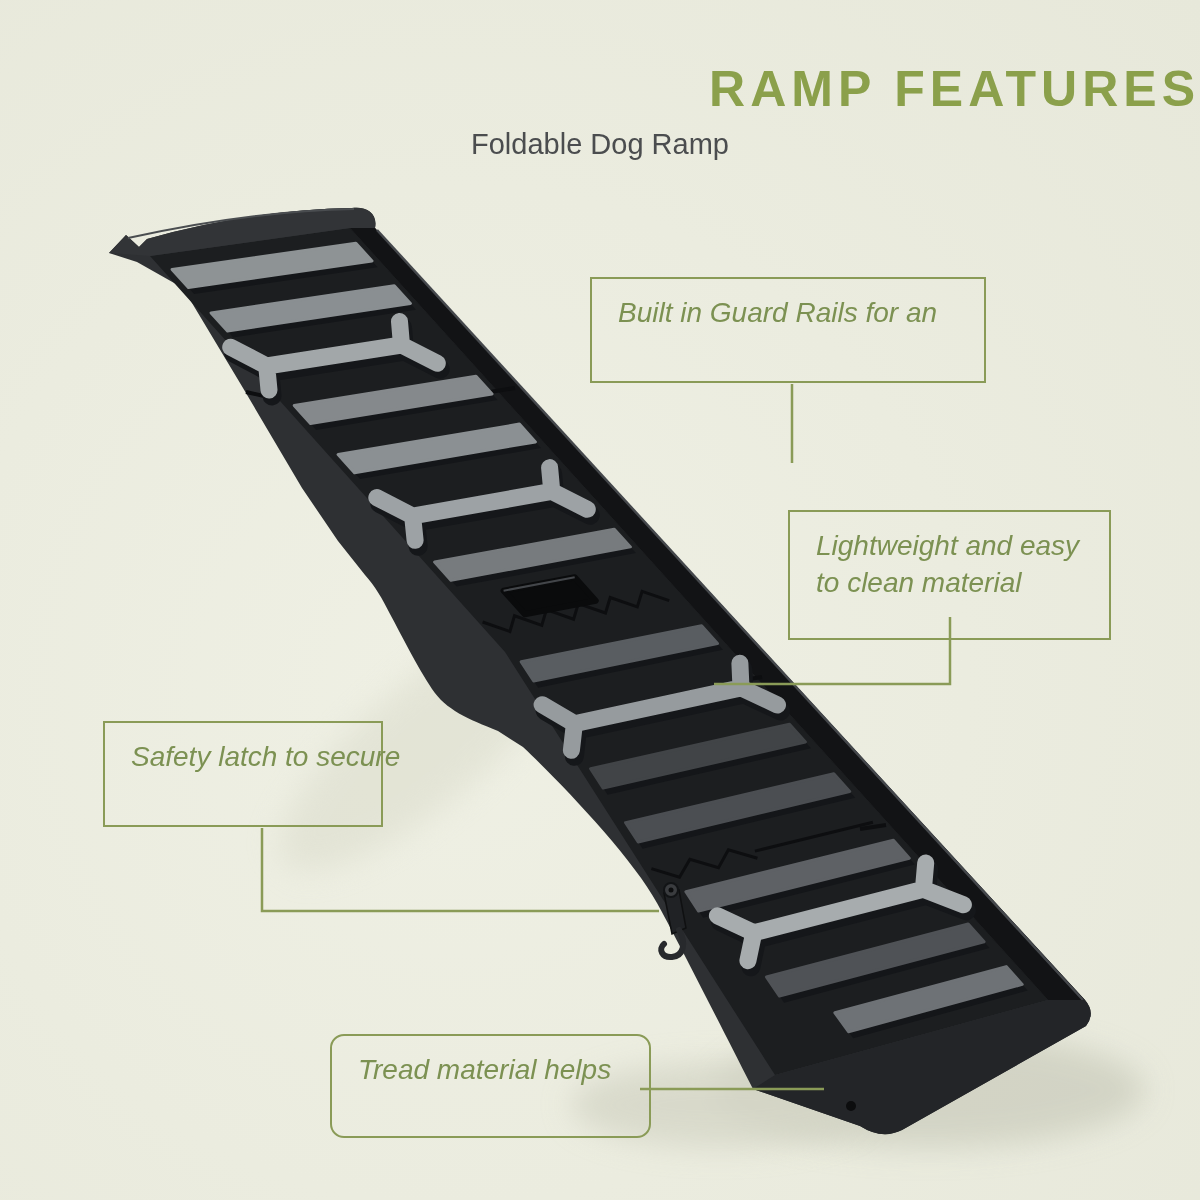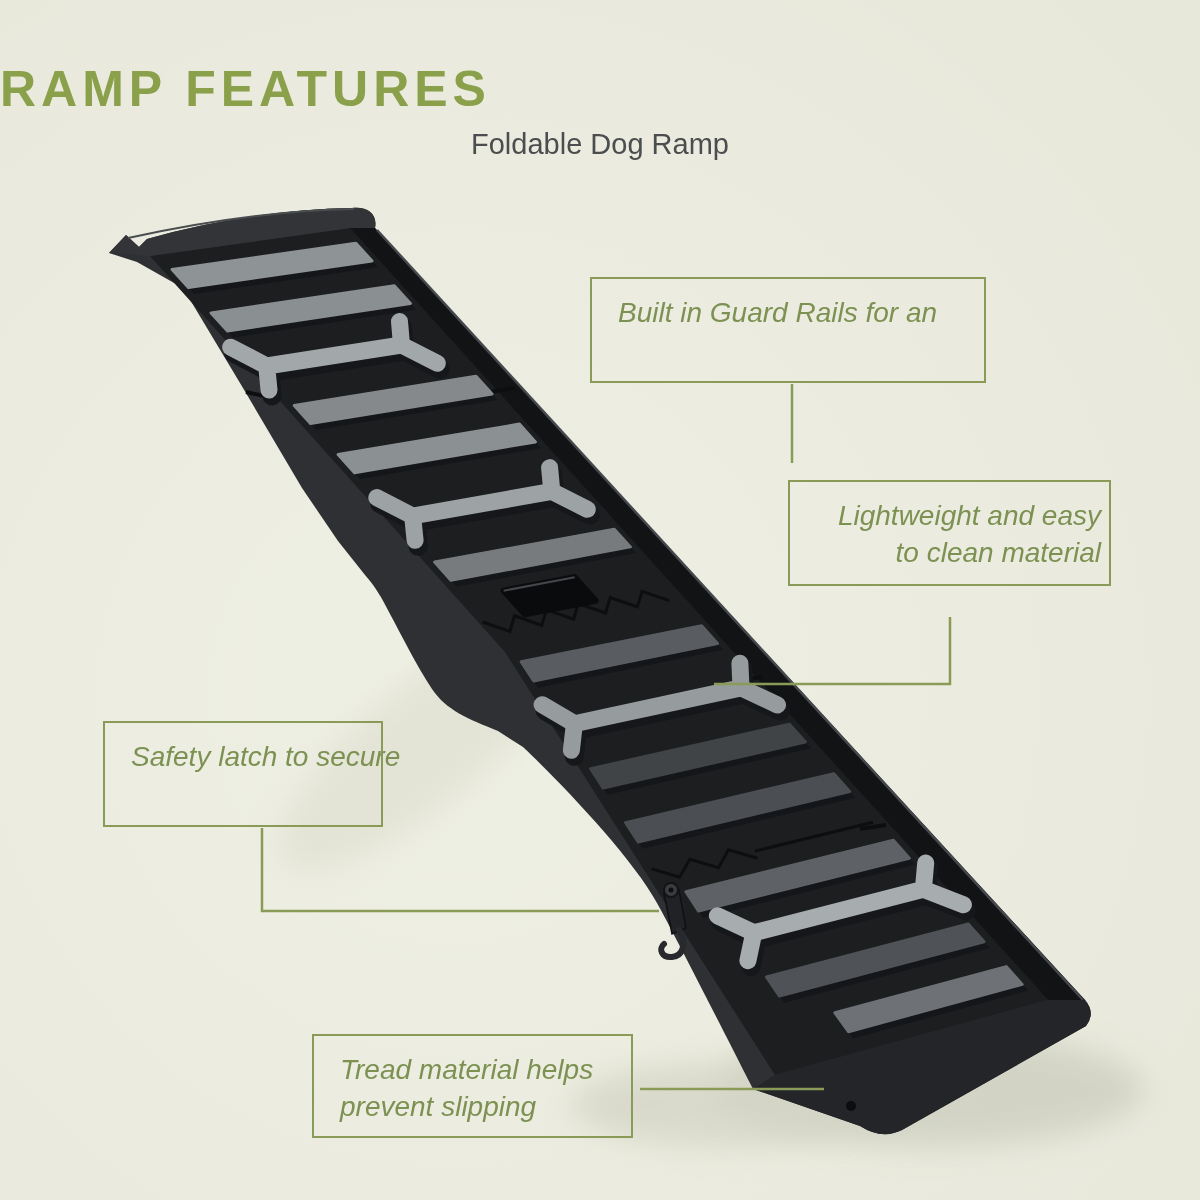--- a/index.html
+++ b/index.html
@@ -6,44 +6,44 @@
   body{
     width:1200px;height:1200px;
     font-family:"Liberation Sans","DejaVu Sans",sans-serif;
     background:var(--background,#ebece0);
     overflow:hidden;
   }
   .stage{position:relative;width:1200px;height:1200px;}
   #scene{position:absolute;left:0;top:0;width:1200px;height:1200px;z-index:1;}
   .page-title{
     position:absolute;left:0;top:60px;width:1200px;
-    text-align:left;z-index:3;
+    text-align:right;z-index:3;
     font-size:50px;font-weight:bold;letter-spacing:5px;
     color:var(--title_green,#8ba04b);
   }
   .page-subtitle{
     position:absolute;left:0;top:128px;width:1200px;
     text-align:center;z-index:3;
     font-size:29px;font-weight:normal;
     color:var(--subtitle_gray,#4b4d4f);
   }
   .callout{
     position:absolute;z-index:3;
     border:2px solid var(--accent_green,#8a9b57);
     background:transparent;
     color:var(--text_green,#7c9152);
     font-size:28px;line-height:37px;
     padding:15px 8px 0 26px;
     box-sizing:border-box;
   }
   .callout .line{display:block;white-space:nowrap;font-style:italic;}
   #box-guard {left:590px; top:277px; width:396px; height:106px;}
-  #box-light {left:788px; top:480px; width:323px; height:106px;text-align:right;}
+  #box-light {left:788px; top:510px; width:323px; height:130px;}
   #box-latch {left:103px; top:721px; width:280px; height:106px;}
-  #box-tread {left:312px; top:1034px;width:321px; height:104px;}
+  #box-tread {left:330px; top:1034px;width:321px; height:104px;border-radius:14px;}
 </style>
 </head>
 <body>
 
 <div class="stage">
 
   <div class="page-title">RAMP FEATURES</div>
   <div class="page-subtitle">Foldable Dog Ramp</div>
 
   <svg id="scene" viewBox="0 0 1200 1200" xmlns="http://www.w3.org/2000/svg">
@@ -135,16 +135,15 @@
   </div>
   <div class="callout" id="box-light">
     <span class="line">Lightweight and easy</span>
     <span class="line">to clean material</span>
   </div>
   <div class="callout" id="box-latch">
     <span class="line">Safety latch to secure</span>
   </div>
   <div class="callout" id="box-tread">
     <span class="line">Tread material helps</span>
-    <span class="line">prevent slipping</span>
   </div>
 
 </div>
 
 </body></html>

